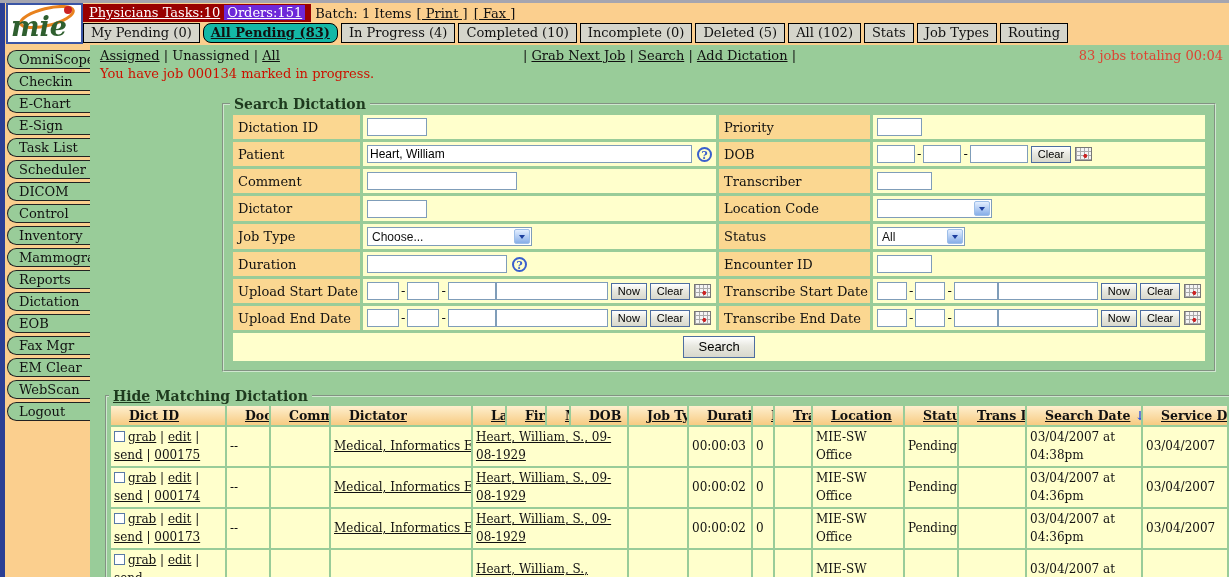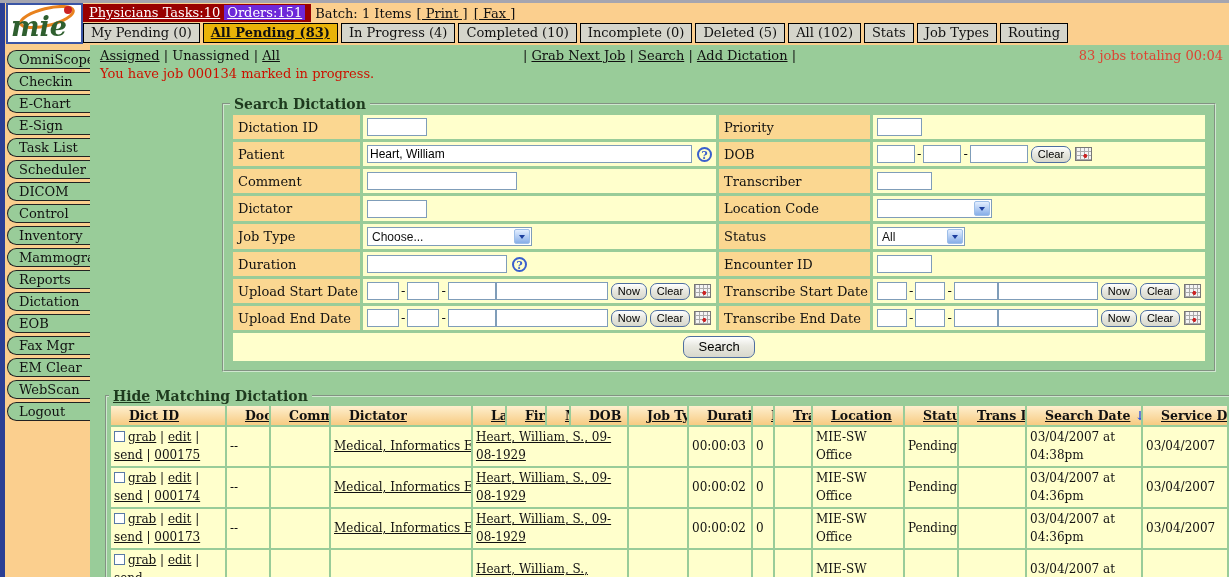--- a/index.html
+++ b/index.html
@@ -18,21 +18,21 @@
   .header-main { flex:1; display:flex; flex-direction:column; min-width:0; }
   .taskbar { height:20px; display:flex; align-items:center; white-space:nowrap; }
   .taskbar-red { background:#990000; color:#fff; padding:1px 6px 2px 6px; margin-right:4px; }
   .taskbar-red .lnk-w { text-decoration:underline; cursor:pointer;margin-top:31px; }
   .orders-badge { background:#6d28d9; padding:0 3px; margin-left:4px; }
   .batch { color:#111; }
   .batch .lnk { margin:0 1px; }
   .tabs { display:flex; gap:3px; align-items:flex-start; height:22px; }
   .tab { border:1px solid #000; background:#D5D5CB; padding:1px 7px 2px 7px; font-size:13px;
          white-space:nowrap; cursor:pointer; }
-  .tab.active { background:#eab308; font-weight:bold; text-decoration:underline; }
+  .tab.active { background:#14b8a6; font-weight:bold; text-decoration:underline;border-radius:8px; }
 
   
   .content { display:flex; height:532px; }
   .sidebar { width:90px; flex:none; background:#FBCF8E; padding:5px 0 0 7px; }
   .pill { height:19px; background:#99CC99; border:1px solid #222; border-right:none;
           border-radius:10px 0 0 10px; margin-bottom:3px; display:flex; align-items:center;
           padding-left:11px; font-size:13px; cursor:pointer; white-space:nowrap; overflow:hidden; }
   .main { flex:1; min-width:0; position:relative; }
 
   .toolbar { position:relative; padding:3px 4px 0 10px; height:20px; font-size:13px; }
@@ -57,21 +57,21 @@
   .select { display:inline-flex; align-items:center; justify-content:space-between; height:19px;
             border:1px solid #7F9DB9; background:#fff; padding-left:4px; vertical-align:middle;
             font:12px "Liberation Sans", sans-serif; cursor:pointer; }
   .sw88{width:88px}.sw115{width:115px}.sw165{width:165px}
   .arrow { width:16px; height:15px; margin-right:1px; border:1px solid #9DBEE8; border-radius:2px;
            background:linear-gradient(#E3EEFF,#87AEE8); display:flex; align-items:center; justify-content:center; }
   .arrow::after { content:""; border-left:3px solid transparent; border-right:3px solid transparent;
                   border-top:4px solid #1C3E9E; }
   .btn { font:11px "Liberation Sans", sans-serif; color:#000;
          background:linear-gradient(#FFFFFF,#E8E8E0 45%,#D8D8CC);
-         border:1px solid #4E6EA0; border-radius:7px; padding:1px 6px 2px 6px;
+         border:1px solid #4E6EA0; border-radius:0; padding:1px 6px 2px 6px;
          vertical-align:middle; margin-left:3px; cursor:pointer; }
   .search-btn { font-size:13px; padding:2px 14px 3px 14px; margin:0; }
   .center { text-align:center; }
   .dash { margin:0 2px; }
   .help-icon { display:inline-block; width:15px; height:15px; border:2px solid #3A5FCD; border-radius:50%;
                color:#3A5FCD; font:bold 11px/13px "DejaVu Serif", serif; text-align:center;
                margin-left:5px; vertical-align:middle; cursor:pointer; }
   .cal-icon { display:inline-block; width:17px; height:14px; vertical-align:middle; margin-left:4px;
               border:1px solid #777; background-color:#F4F4F4; cursor:pointer;
               background-image:

